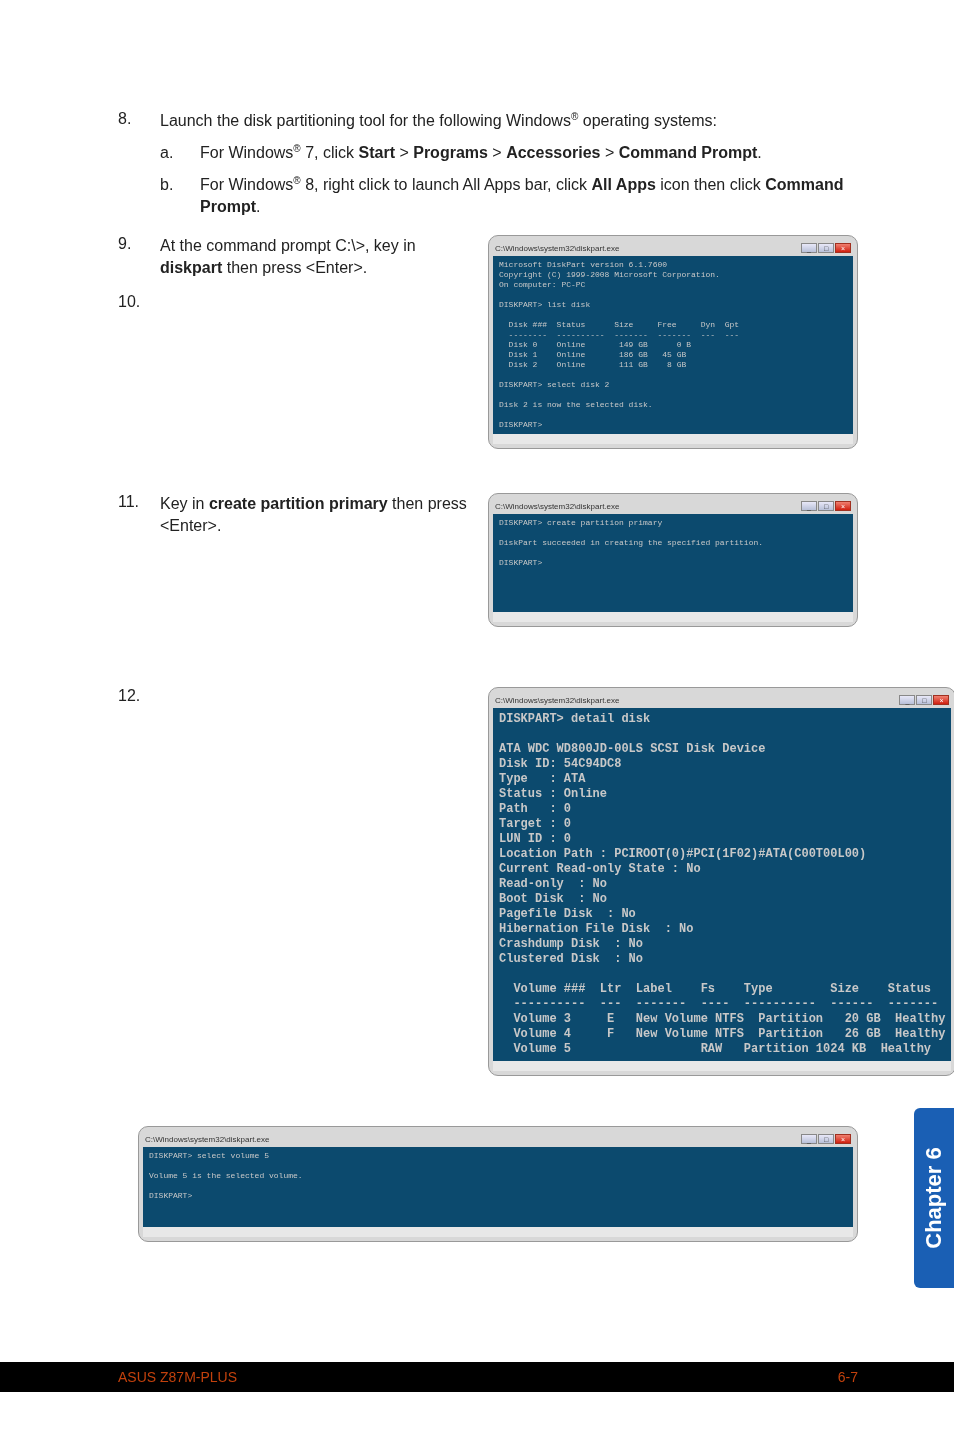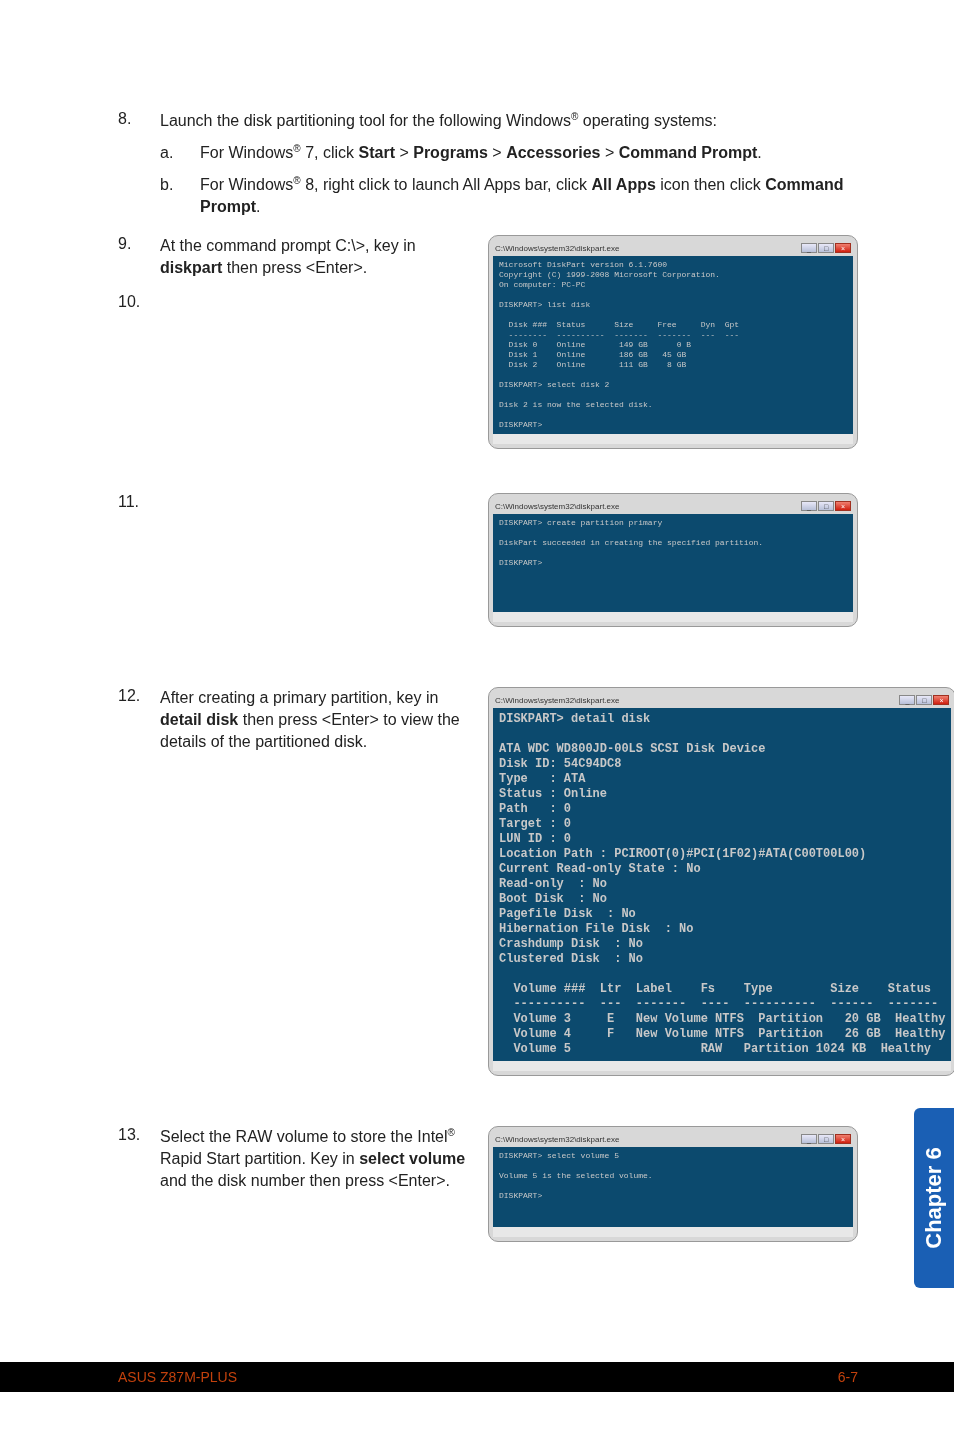--- a/index.html
+++ b/index.html
@@ -95,20 +95,23 @@
 DISKPART&gt;</div>
         <div class="cmd-scroll"></div>
       </div>
     </div>
   </div>
 
   <div class="two-col" style="margin-top:44px;">
     <div class="left">
       <div class="step-row">
         <div class="step-num">11.</div>
+        <div class="step-body">
+          <span>Key in </span><b>create partition primary</b><span> then press &lt;Enter&gt;.</span>
+        </div>
       </div>
     </div>
     <div class="right">
       <div class="cmd-window">
         <div class="cmd-title">
           <span class="t">C:\Windows\system32\diskpart.exe</span>
           <div class="cmd-btns">
             <span class="min">_</span>
             <span class="max">□</span>
             <span class="close">×</span>
@@ -126,23 +129,20 @@
 </div>
         <div class="cmd-scroll"></div>
       </div>
     </div>
   </div>
 
   <div class="two-col" style="margin-top:60px;">
     <div class="left">
       <div class="step-row">
         <div class="step-num">12.</div>
-        <div class="step-body">
-          <span>After creating a primary partition, key in </span><b>detail disk</b><span> then press &lt;Enter&gt; to view the details of the partitioned disk.</span>
-        </div>
       </div>
     </div>
     <div class="right">
       <div class="cmd-window">
         <div class="cmd-title">
           <span class="t">C:\Windows\system32\diskpart.exe</span>
           <div class="cmd-btns">
             <span class="min">_</span>
             <span class="max">□</span>
             <span class="close">×</span>
@@ -170,28 +170,20 @@
   ----------  ---  -------  ----  ----------  ------  -------
   Volume 3     E   New Volume NTFS  Partition   20 GB  Healthy
   Volume 4     F   New Volume NTFS  Partition   26 GB  Healthy
   Volume 5                  RAW   Partition 1024 KB  Healthy</div>
         <div class="cmd-scroll"></div>
       </div>
     </div>
   </div>
 
   <div class="two-col" style="margin-top:50px;">
-    <div class="left">
-      <div class="step-row">
-        <div class="step-num">13.</div>
-        <div class="step-body">
-          <span>Select the RAW volume to store the Intel</span><sup>®</sup><span> Rapid Start partition. Key in </span><b>select volume</b><span> and the disk number then press &lt;Enter&gt;.</span>
-        </div>
-      </div>
-    </div>
     <div class="right">
       <div class="cmd-window">
         <div class="cmd-title">
           <span class="t">C:\Windows\system32\diskpart.exe</span>
           <div class="cmd-btns">
             <span class="min">_</span>
             <span class="max">□</span>
             <span class="close">×</span>
           </div>
         </div>

